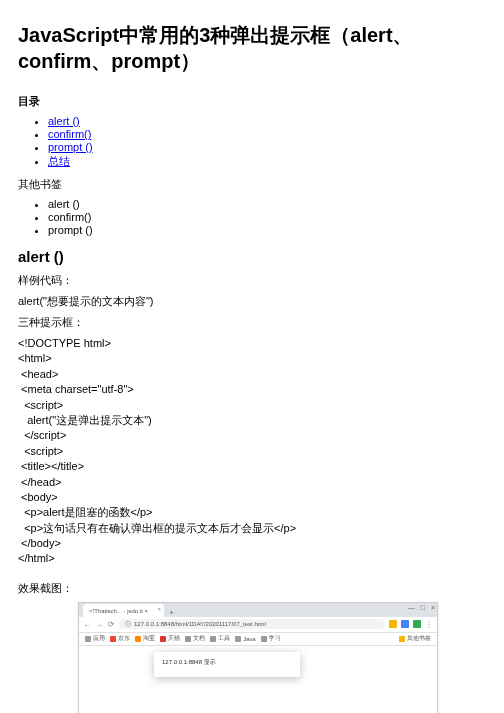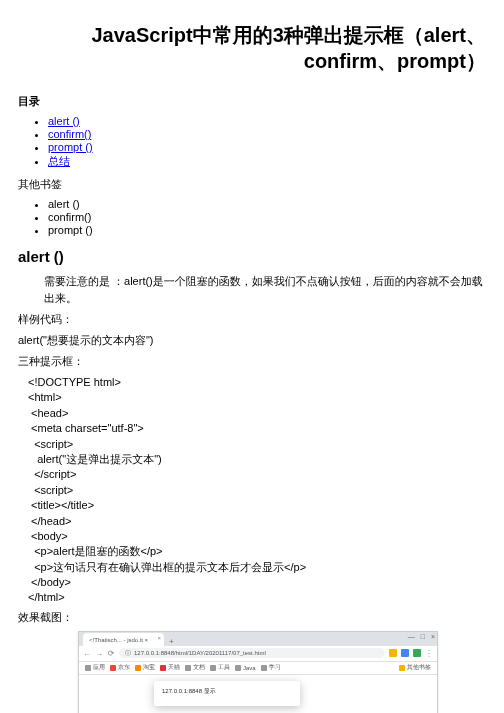--- a/index.html
+++ b/index.html
@@ -8,21 +8,21 @@
     color: #000;
     margin: 0;
     padding: 18px;
     width: 504px;
     box-sizing: border-box;
     background: #fff;
   }
   h1 {
     font-size: 20px;
     font-weight: bold;
-    text-align: right;
+    text-align: left;
     margin: 4px 0 14px 0;
     line-height: 1.3;
   }
   h2 {
     font-size: 15px;
     font-weight: bold;
     margin: 12px 0 8px 0;
   }
   .small-head {
     font-size: 11px;
@@ -46,21 +46,21 @@
     font-size: 11px;
     line-height: 1.5;
   }
   .para {
     font-size: 11px;
     margin: 6px 0;
   }
   pre {
     font-family: inherit;
     font-size: 11px;
-    margin: 4px 10px;
+    margin: 4px 0;
     white-space: pre-wrap;
     line-height: 1.4;
   }
   .screenshot-wrap {
     margin: 6px 0 10px 60px;
     width: 360px;
   }
   .browser {
     border: 1px solid #ccc;
     background: #fff;
@@ -197,21 +197,20 @@
 <div class="para">其他书签</div>
 <ul>
   <li>alert ()</li>
   <li>confirm()</li>
   <li>prompt ()</li>
 </ul>
 
 <h2>alert ()</h2>
 
 <div class="indent">
-  <div>需要注意的是 ：alert()是一个阻塞的函数，如果我们不点确认按钮，后面的内容就不会加载出来。</div>
 </div>
 
 <div class="para">样例代码：</div>
 <div class="para">alert("想要提示的文本内容")</div>
 
 <div class="para">三种提示框：</div>
 
 <pre><span>&lt;!DOCTYPE html&gt;</span>
 <span>&lt;html&gt;</span>
 <span> &lt;head&gt;</span>
@@ -221,21 +220,21 @@
 <span>  &lt;/script&gt;</span>
 <span>  &lt;script&gt;</span>
 <span> &lt;title&gt;&lt;/title&gt;</span>
 <span> &lt;/head&gt;</span>
 <span> &lt;body&gt;</span>
 <span>  &lt;p&gt;alert是阻塞的函数&lt;/p&gt;</span>
 <span>  &lt;p&gt;这句话只有在确认弹出框的提示文本后才会显示&lt;/p&gt;</span>
 <span> &lt;/body&gt;</span>
 <span>&lt;/html&gt;</span></pre>
 
-<div class="para" style="margin-top:4px">效果截图：</div>
+<div class="para" style="margin-top:14px">效果截图：</div>
 
 <div class="screenshot-wrap">
   <div class="browser">
     <div class="tabbar">
       <div class="tab">
         <span>&lt;!Thatisch... - jsdo.it ×</span>
         <span class="x">×</span>
       </div>
       <span class="plus">+</span>
       <div class="wincontrols">

